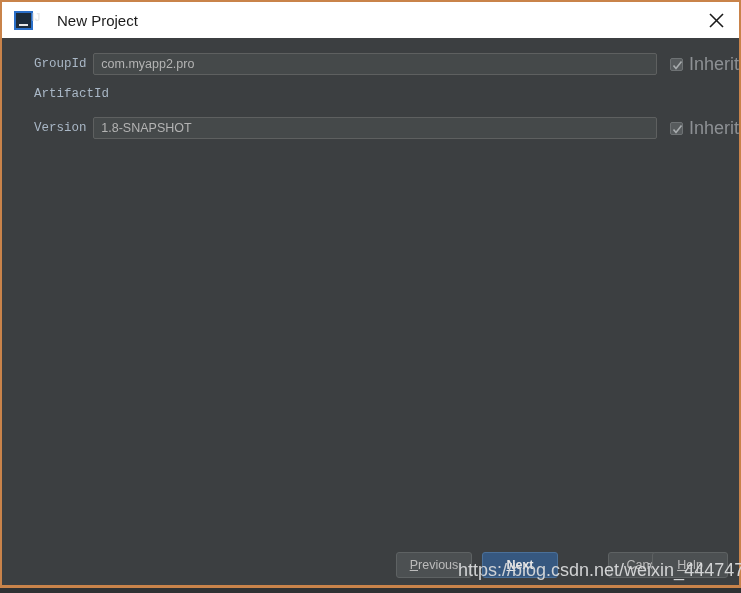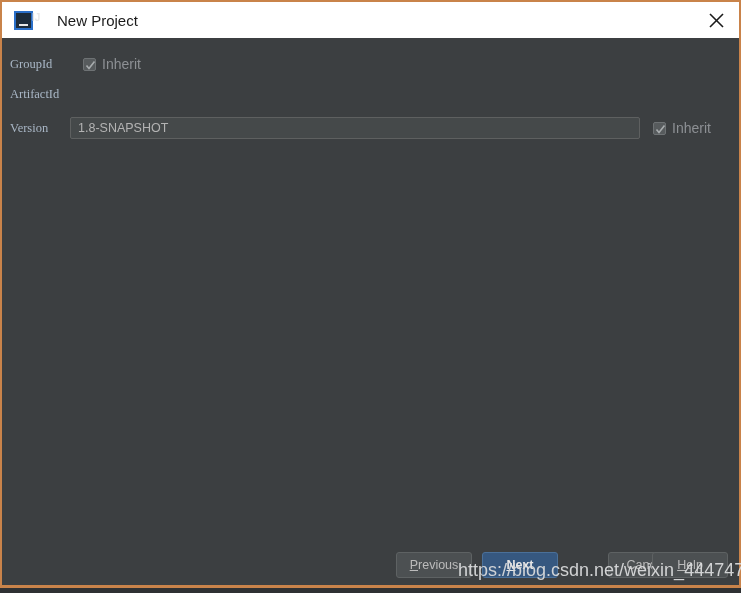--- a/index.html
+++ b/index.html
@@ -103,24 +103,24 @@
     height: 24px;
     display: flex;
     align-items: center;
   }
   #row-groupid  { top: 14px; }
   #row-artifactid { top: 44px; }
   #row-version  { top: 78px; }
 
   .field-label {
     width: 60px;
-    margin-left: 8px;
+    margin-left: 32px;
     font-size: 12.5px;
     color: #a9b7c6;
-    font-family: Liberation Serif, serif;
+    font-family: Liberation Mono, monospace;
     white-space: nowrap;
   }
   .text-field {
     width: 570px;
     height: 22px;
     box-sizing: border-box;
     background: #45494a;
     border: 1px solid #5e6060;
     border-radius: 2px;
     color: #b3b3b3;
@@ -151,21 +151,21 @@
     height: 13px;
     box-sizing: border-box;
     background: #575b5d;
     border: 1px solid #6e7274;
     border-radius: 2px;
     flex: 0 0 auto;
   }
   .checkbox svg { position: absolute; left: 1px; top: 1px; }
   .inherit-label {
     margin-left: 6px;
-    font-size: 14px;
+    font-size: 18px;
     color: #8d9094;
     font-family: "Liberation Sans", sans-serif;
     white-space: nowrap;
   }
 
   
   #button-bar {
     position: absolute;
     left: 0;
     top: 514px;
@@ -249,20 +249,21 @@
         <line x1="1" y1="1" x2="14" y2="14" stroke="#1b1b1b" stroke-width="1.6"></line>
         <line x1="14" y1="1" x2="1" y2="14" stroke="#1b1b1b" stroke-width="1.6"></line>
       </svg>
     </div>
   </div>
 
   <div id="content">
 
     <div class="form-row" id="row-groupid">
       <div class="field-label">GroupId</div>
+      <div class="text-field">com.myapp2.pro</div>
       <div class="inherit-box">
         <div class="checkbox">
           <svg width="11" height="11" viewBox="0 0 11 11">
             <polyline points="1.5,5.5 4,8.5 9.5,1.5" fill="none" stroke="#a8acae" stroke-width="1.6"></polyline>
           </svg>
         </div>
         <div class="inherit-label">Inherit</div>
       </div>
     </div>
 

